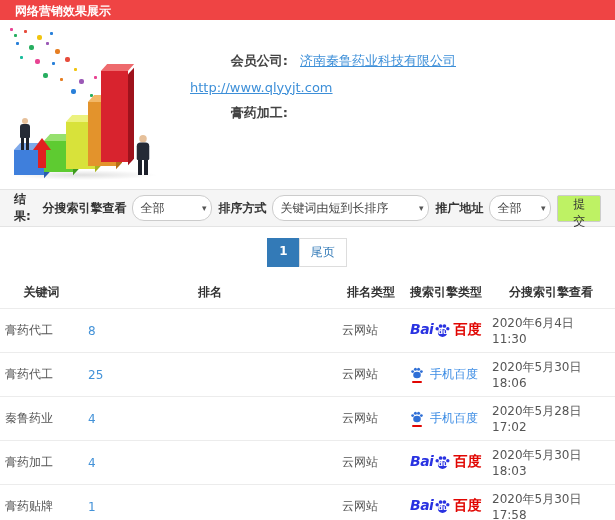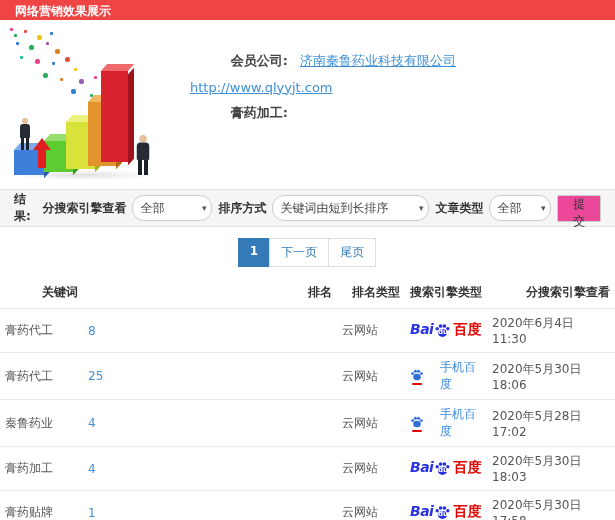--- a/index.html
+++ b/index.html
@@ -69,42 +69,42 @@
   .filter-result-label { font-weight:bold; }
   .filter-controls { margin-left:auto; display:flex; align-items:center; gap:6px;justify-content:center; }
   .filter-label { font-weight:bold; white-space:nowrap; }
   .select-wrap { position:relative; display:inline-block; }
   .select-wrap::after { content:"▾"; position:absolute; right:6px; top:50%;
     transform:translateY(-50%); font-size:9px; color:#555; pointer-events:none; }
   select { appearance:none; -webkit-appearance:none; border:1px solid #ccc; background:#fff;
     height:26px; font-size:12px; color:#444; padding:0 18px 0 7px; border-radius:12px; }
   .sel-engine { width:80px; } .sel-sort { width:157px; } .sel-type { width:62px; }
   .submit-btn { height:27px; padding:0 12px; font-size:12px; color:#333;
-    background:#ec4899; border:1px solid #ccc; border-radius:2px; cursor:pointer; }
+    background:#bef264; border:1px solid #ccc; border-radius:2px; cursor:pointer; }
 
   
   .pagination { display:flex; justify-content:center; gap:0; margin:11px 0 9px; }
   .page-btn { min-width:26px; padding:5px 11px; font-size:12px; text-align:center;
     border:1px solid #ddd; background:#fff; color:#337ab7; margin-left:-1px; cursor:pointer; }
   .page-btn.active { background:#337ab7; border-color:#337ab7; color:#fff; font-weight:bold; }
 
   
   table.results { width:100%; border-collapse:collapse; table-layout:fixed; font-size:12px; }
   col.c1{width:83px;} col.c2{width:254px;} col.c3{width:68px;} col.c4{width:82px;} col.c5{width:128px;}
-  .results th { text-align:right; font-weight:bold; color:#333; padding:8px 5px 7px; }
+  .results th { text-align:center; font-weight:bold; color:#333; padding:8px 5px 7px; }
   .results td { padding:6px 5px; border-top:1px solid #ececec; color:#555; height:27px; }
   .rank-link { color:#4392d8; text-decoration:none; }
   .keyword { color:#555; }
 
   
   .baidu-logo { display:inline-flex; align-items:flex-start; font-weight:bold; font-size:14px; line-height:1; }
   .baidu-logo .bd-bai { color:#2932e1; font-style:italic; letter-spacing:-0.5px; }
   .baidu-logo .bd-cn { color:#e10602; margin-left:1px; }
   .paw { display:inline-block; vertical-align:middle; }
-  .mobile-baidu { display:inline-flex; align-items:center; gap:16px; color:#3c8ce4; font-size:12px; }
+  .mobile-baidu { display:inline-flex; align-items:center; gap:6px; color:#3c8ce4; font-size:12px; }
   .mb-icon { position:relative; display:inline-flex; flex-direction:column; align-items:center; }
   .mb-underline { width:10px; height:2px; background:#e10602; margin-top:1px; border-radius:1px; }
 </style>
 </head>
 <body>
 
 <div class="topbar">网络营销效果展示</div>
 
 <div class="info-section">
   <div class="promo-art">
@@ -171,33 +171,32 @@
       <select class="sel-engine">
         <option>全部</option>
       </select>
     </span>
     <span class="filter-label">排序方式</span>
     <span class="select-wrap">
       <select class="sel-sort">
         <option>关键词由短到长排序</option>
       </select>
     </span>
-    <span class="filter-label">文章类型</span>
+    <span class="filter-label">推广地址</span>
     <span class="select-wrap">
       <select class="sel-type">
         <option>全部</option>
       </select>
     </span>
     <button class="submit-btn">提交</button>
   </div>
 </div>
 
 <div class="pagination">
   <span class="page-btn active">1</span>
-  <span class="page-btn">下一页</span>
   <span class="page-btn">尾页</span>
 </div>
 
 <table class="results">
   <colgroup>
       <col class="c1">
       <col class="c2">
       <col class="c3">
       <col class="c4">
       <col class="c5">

